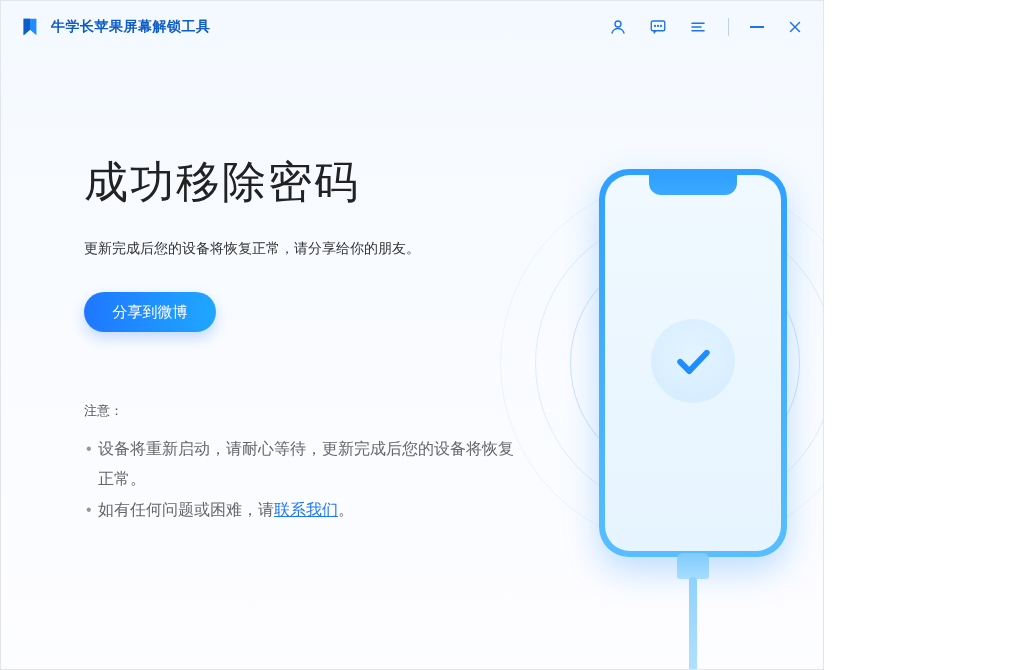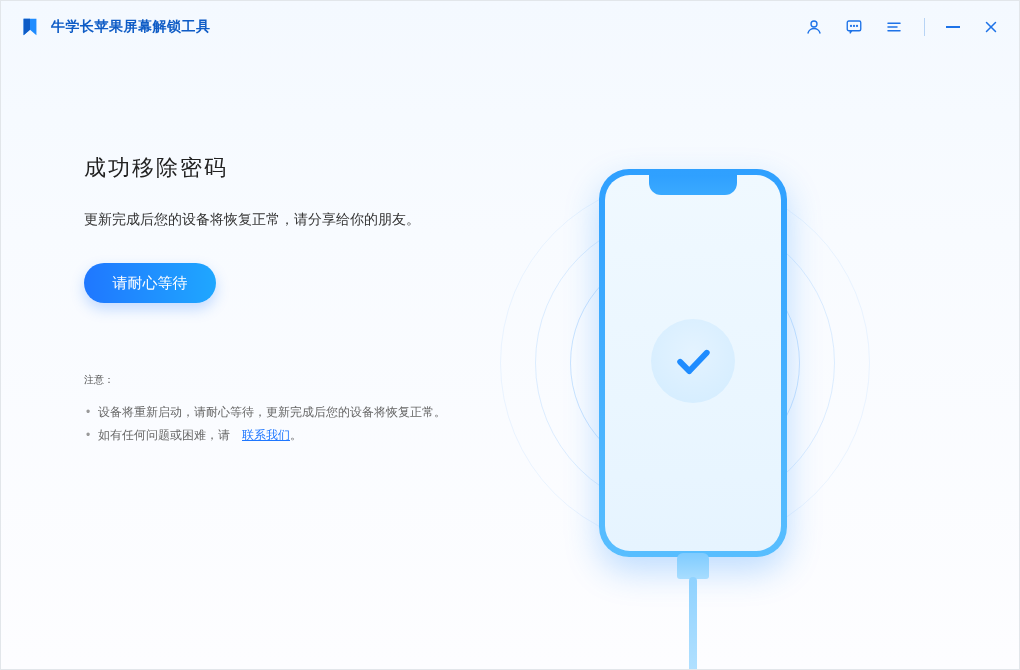--- a/index.html
+++ b/index.html
@@ -1,18 +1,18 @@
 <!DOCTYPE html>
 <html><head>
 <meta charset="utf-8">
 <style>
   * { box-sizing: border-box; margin: 0; padding: 0; }
   html, body { width: 1020px; height: 670px; font-family: "Microsoft YaHei", "PingFang SC", sans-serif; background: #fff; }
   .window {
-    width: 1020px; height: 670px;
+    width: 824px; height: 670px;
     background: linear-gradient(180deg, #f4f9ff 0%, #f8fbff 35%, #fdfdff 100%);
     border: 1px solid #e2e6ea;
     position: relative;
     overflow: hidden;
   }
   .titlebar {
     height: 52px;
     display: flex;
     align-items: center;
     justify-content: space-between;
@@ -29,21 +29,21 @@
   .title-sep { width: 1px; height: 18px; background: #b8d4f5; }
   .content {
     position: absolute;
     top: 52px; left: 0; right: 0; bottom: 0;
     display: flex;
   }
   .left-pane {
     flex: 0 0 520px;
     padding: 100px 0 0 83px;
   }
-  .heading { font-size: 22px; letter-spacing: 2px; color: #222; font-weight: 400; margin-bottom: 28px; }
+  .heading { font-size: 44px; letter-spacing: 2px; color: #222; font-weight: 400; margin-bottom: 28px; }
   .subtext { font-size: 14px; color: #333; margin-bottom: 34px; }
   .button-row { display: flex; gap: 22px; margin-bottom: 70px; }
   .btn {
     width: 132px; height: 40px;
     border-radius: 20px;
     font-size: 15px;
     display: flex; align-items: center; justify-content: center;
     cursor: pointer;
     border: none;
     outline: none;
@@ -51,30 +51,30 @@
   .btn-primary {
     background: linear-gradient(90deg, #1f77ff 0%, #1fa7ff 100%);
     color: #fff;
     box-shadow: 0 6px 14px rgba(31,119,255,0.25);
   }
   .btn-secondary {
     background: transparent;
     color: #1f77ff;
     border: 1px solid #54a0ff;
   }
-  .notes-title { font-size: 10px; color: #555; margin-bottom: 14px; }
+  .notes-title { font-size: 13px; color: #555; margin-bottom: 14px; }
   .notes-list { list-style: none; }
   .notes-list li {
-    font-size: 12px; color: #666; line-height: 1.9;
+    font-size: 16px; color: #666; line-height: 1.9;
     position: relative; padding-left: 14px;
   }
   .notes-list li::before {
     content: "•"; position: absolute; left: 2px; top: 0; color: #999;
   }
-  .notes-list a { color: #1f77ff; text-decoration: underline; cursor: pointer; margin-left: 12px; }
+  .notes-list a { color: #1f77ff; text-decoration: underline; cursor: pointer; }
   .notes-period { color: #666; }
   .right-pane {
     flex: 1;
     position: relative;
   }
   .ripple-wrap {
     position: absolute;
     top: 310px; left: 164px;
     transform: translate(-50%, -50%);
     width: 380px; height: 380px;
@@ -190,21 +190,21 @@
     </div>
   </div>
 
   <div class="content">
 
     <div class="left-pane">
       <h1 class="heading">成功移除密码</h1>
       <p class="subtext">更新完成后您的设备将恢复正常，请分享给你的朋友。</p>
 
       <div class="button-row">
-        <button class="btn btn-primary">请耐心等待</button>
+        <button class="btn btn-primary">分享到微博</button>
       </div>
 
       <div class="notes-title">注意：</div>
       <ul class="notes-list">
         <li>设备将重新启动，请耐心等待，更新完成后您的设备将恢复正常。</li>
         <li>
           <span>如有任何问题或困难，请</span><a>联系我们</a><span class="notes-period">。</span>
         </li>
       </ul>
     </div>

